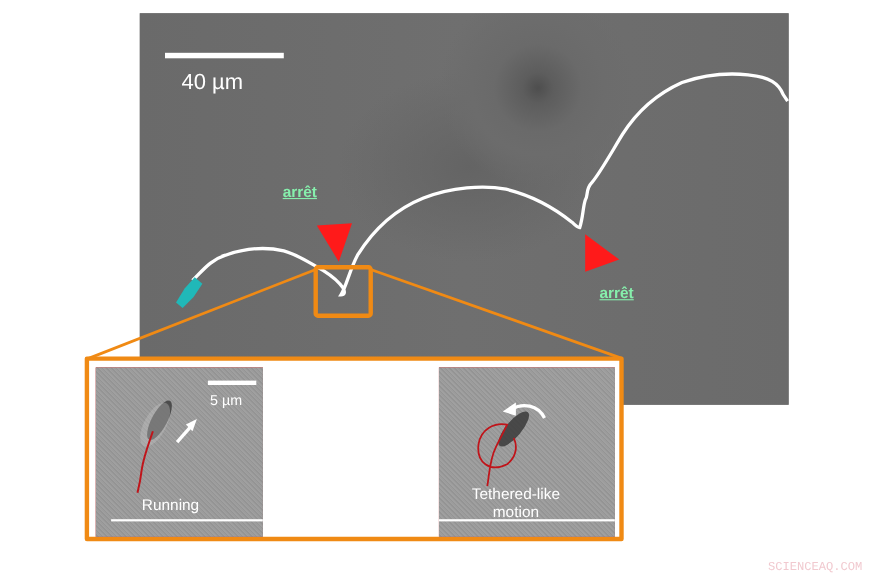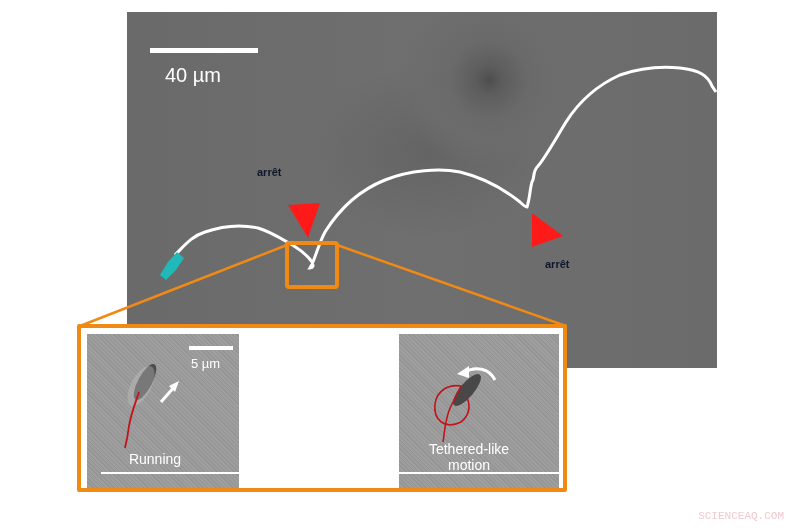--- a/index.html
+++ b/index.html
@@ -4,21 +4,21 @@
 <style>
   html,body{margin:0;padding:0;background:#ffffff;}
   body{width:800px;height:530px;position:relative;overflow:hidden;font-family:"Liberation Sans",sans-serif;}
   .main-img{position:absolute;left:127px;top:12px;width:590px;height:356px;background:#6e6e6e;overflow:hidden;}
   .main-img .bg{position:absolute;inset:0;background:
       radial-gradient(circle at 362px 68px,#4e4e4e 0,#5d5d5d 14px,#6a6a6a 40px,#6c6c6c 60px,transparent 90px),
       radial-gradient(ellipse at 300px 140px,#646464 0,transparent 120px),
       linear-gradient(90deg,#6a6a6a,#6f6f6f 50%,#6b6b6b);}
   .scalebar{position:absolute;background:#fff;}
   .scale-label{position:absolute;color:#fff;font-size:20px;}
-  .red-label{position:absolute;color:#0f172a;font-size:11px;font-weight:bold;}
+  .red-label{position:absolute;color:#86efac;font-size:14px;font-weight:bold;text-decoration:underline;}
   svg{position:absolute;left:0;top:0;}
   .inset{position:absolute;left:77px;top:324px;width:490px;height:168px;border:4px solid #f08a14;box-sizing:border-box;background:#fff;border-radius:2px;}
   .panel{position:absolute;top:6px;height:154px;background:#b91c1c;overflow:hidden;}
   .panel .tex{position:absolute;inset:0;background:
      repeating-linear-gradient(45deg,#9c9c9c 0 1px,#949494 1px 2px,#a0a0a0 2px 3px),
      #999;}
   .panel-label{position:absolute;color:#fff;font-size:14px;text-align:center;line-height:15px;}
   .hline{position:absolute;height:2px;background:#fff;}
   .watermark{position:absolute;right:16px;bottom:8px;color:#f1c9cf;font-size:11px;font-family:Liberation Mono, monospace;}
 </style>

